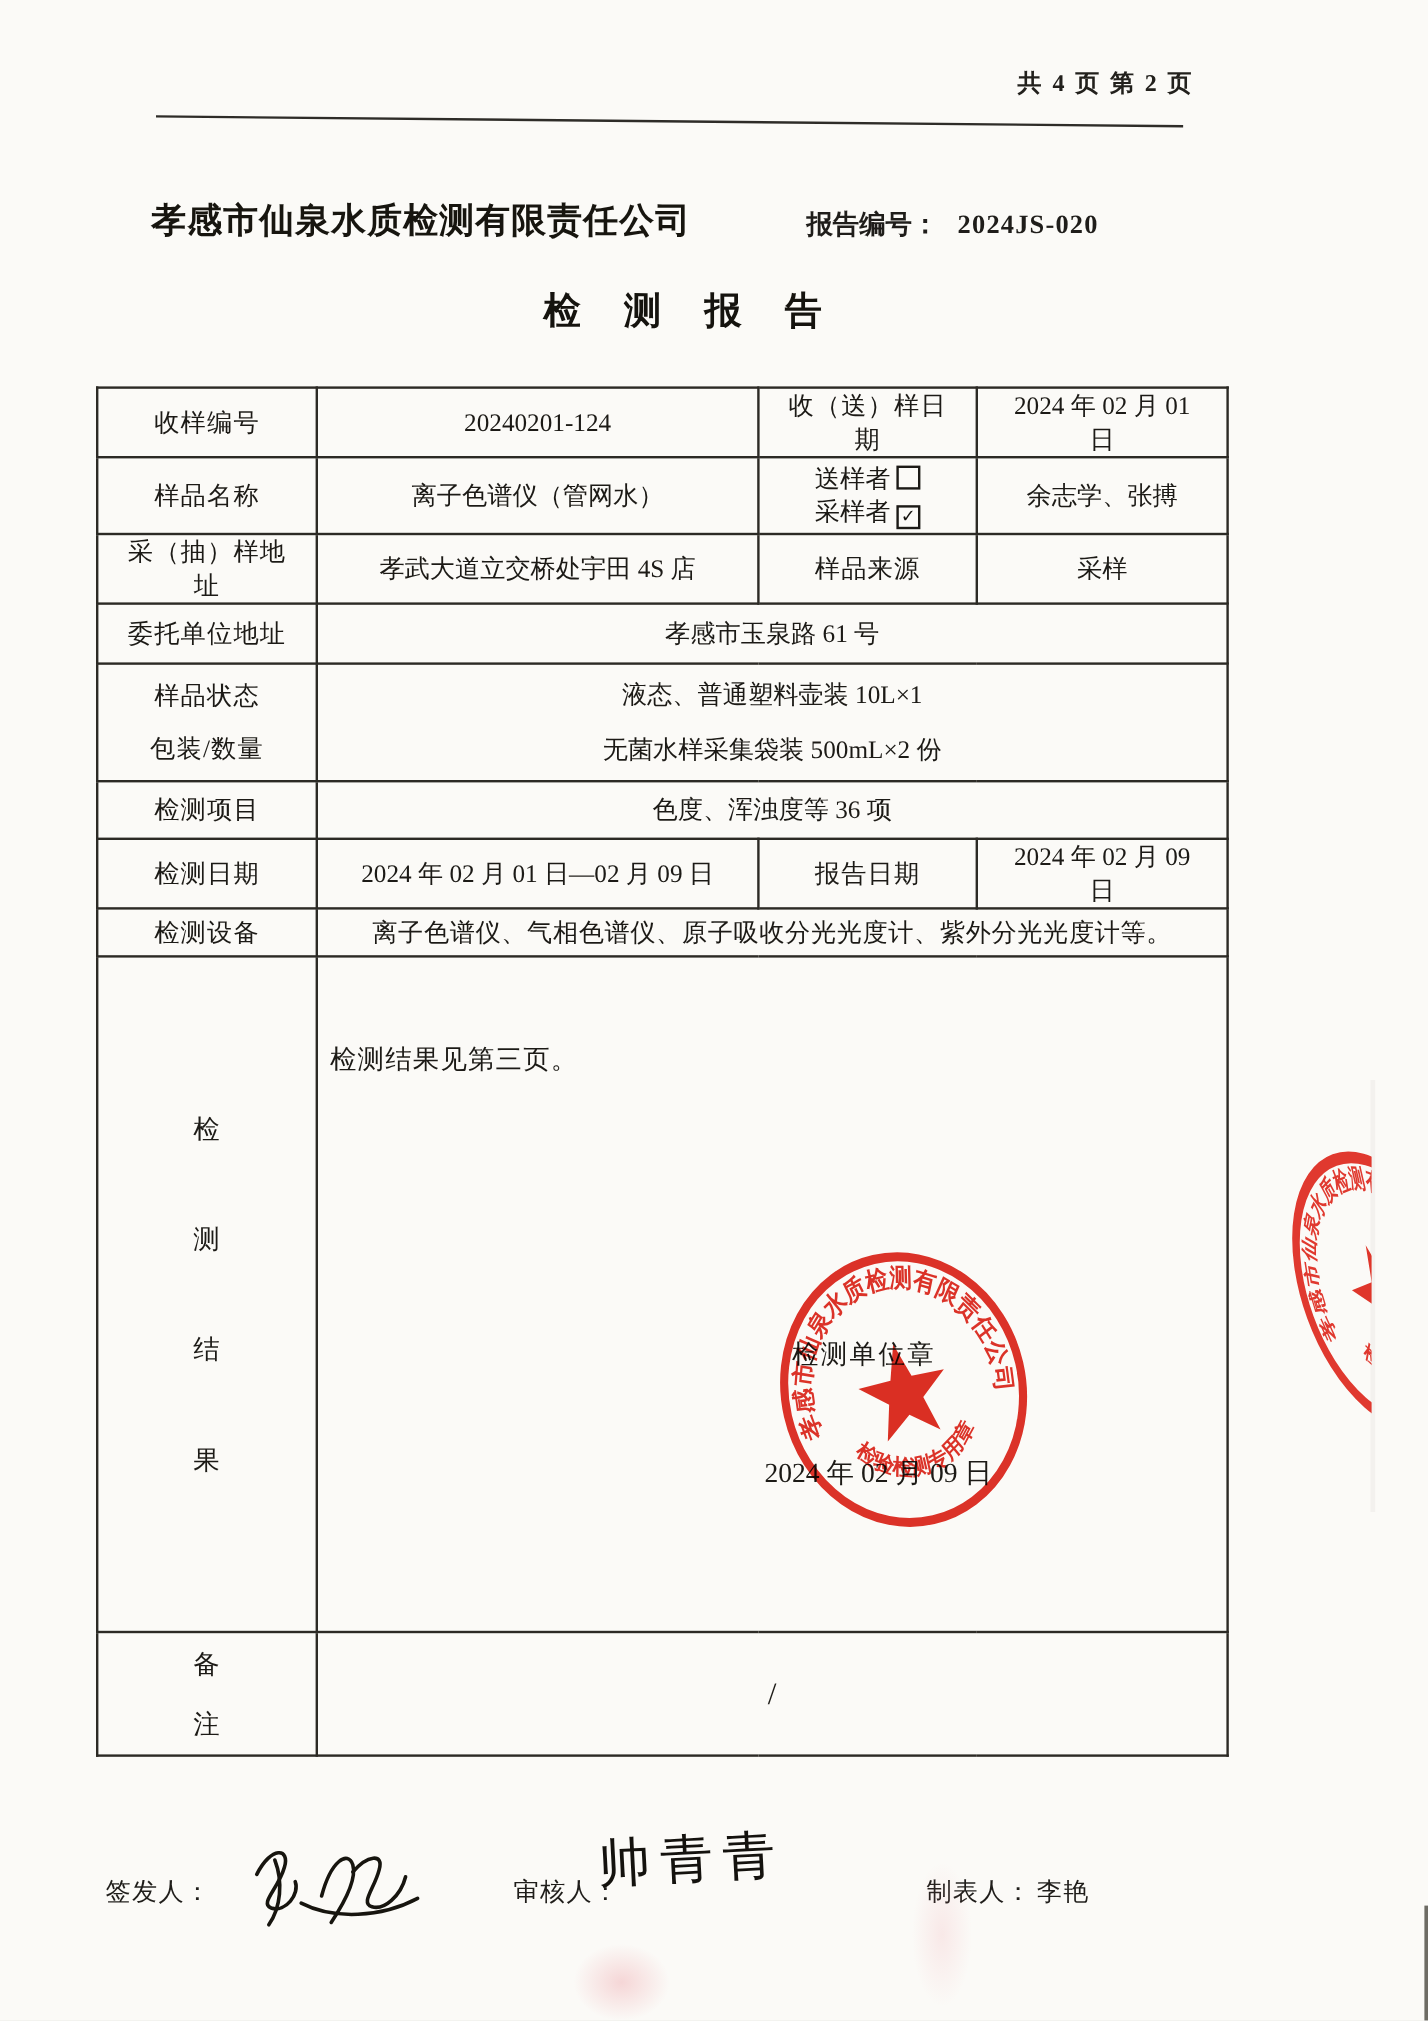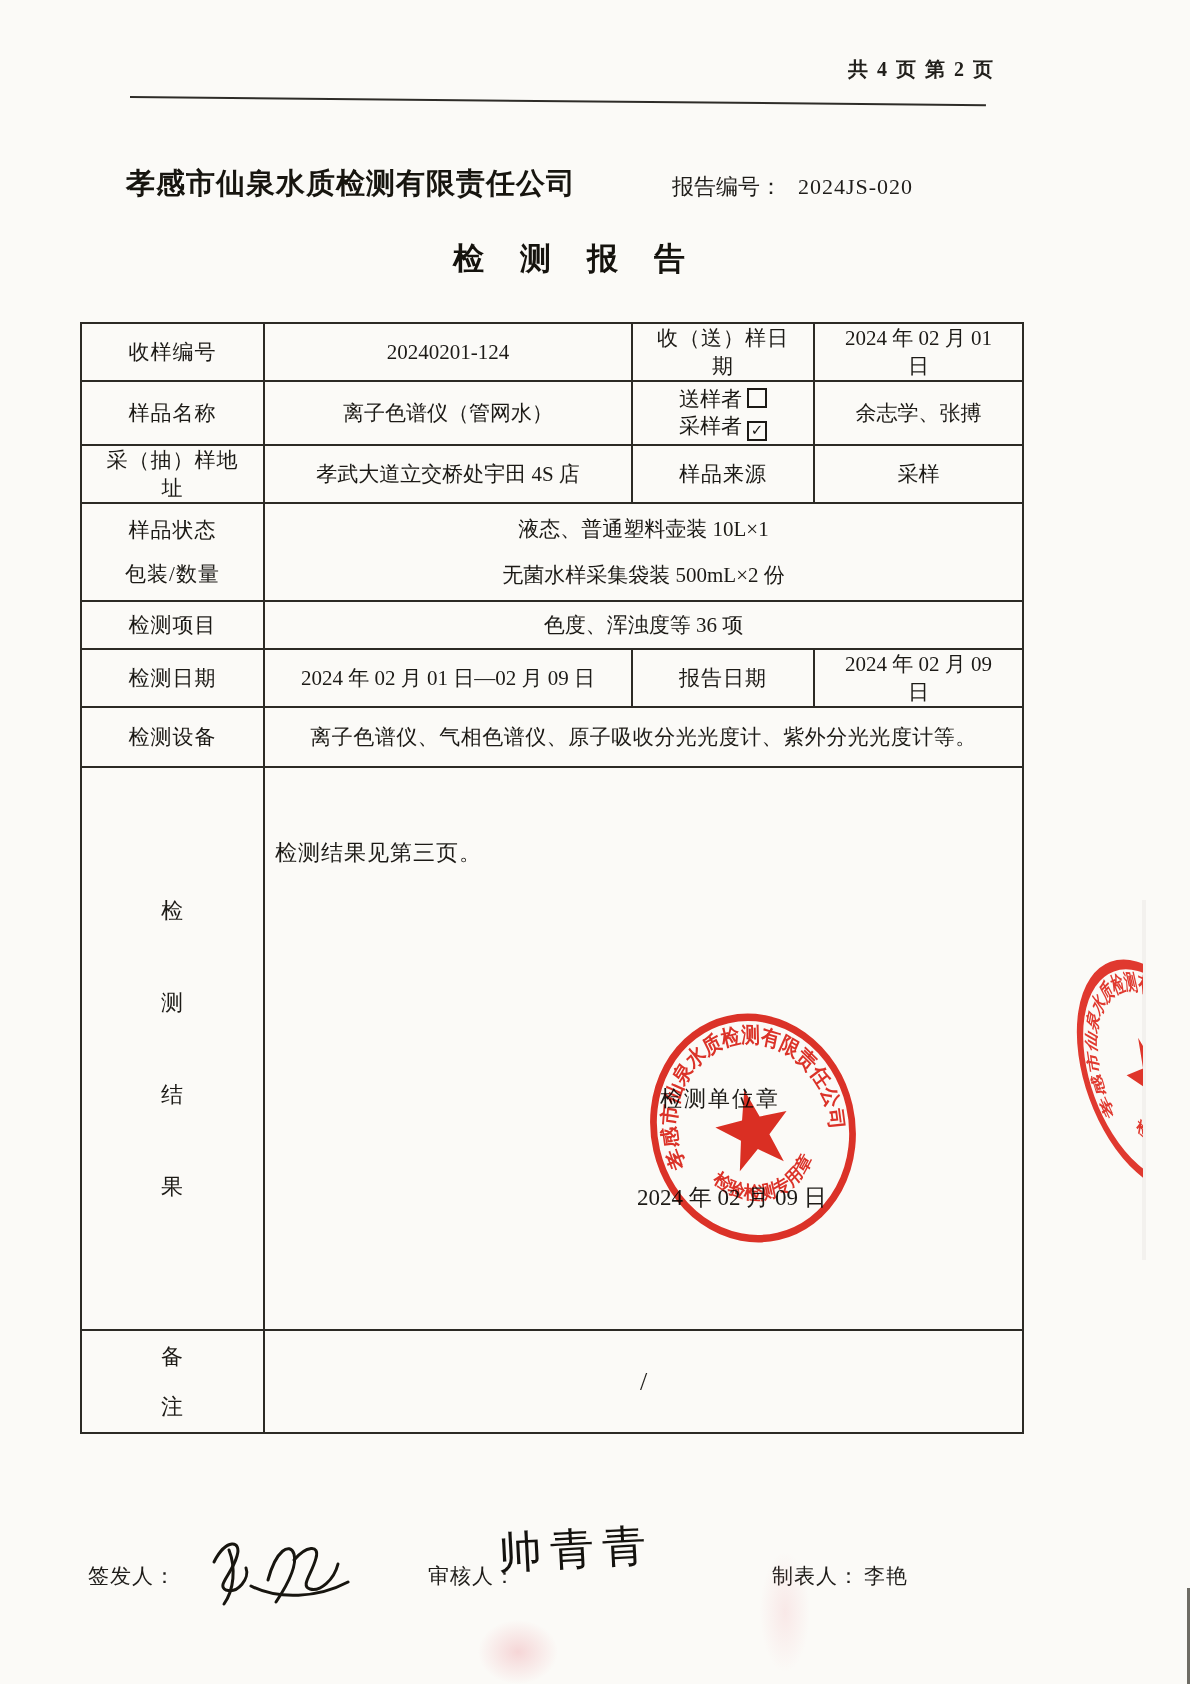--- a/index.html
+++ b/index.html
@@ -25,21 +25,21 @@
     background:#2e2c28;
     transform:rotate(0.55deg);transform-origin:left center;
   }
   .company-name{
     left:126px;top:164px;
     font-size:29px;font-weight:bold;letter-spacing:1px;
     font-family:"Liberation Sans","DejaVu Sans",sans-serif;
     color:#17150f;
   }
   .report-no-wrap{
-    left:672px;top:172px;font-size:22px;font-weight:normal;
+    left:672px;top:172px;font-size:22px;font-weight:bold;
     white-space:nowrap;
   }
   .report-no-wrap .val{margin-left:16px;letter-spacing:1px;}
   .doc-title{
     left:0;top:238px;width:100%;
     text-align:center;
     font-size:31px;font-weight:bold;
     letter-spacing:36px;
     font-family:"Liberation Sans","DejaVu Sans",sans-serif;
     transform:translateX(-8px);
@@ -179,37 +179,41 @@
         </span>
       </td>
       <td>余志学、张搏</td>
     </tr>
     <tr style="height:30px">
       <td class="lbl">采（抽）样地址</td>
       <td>孝武大道立交桥处宇田 4S 店</td>
       <td class="lbl">样品来源</td>
       <td>采样</td>
     </tr>
+    <tr style="height:50px">
+      <td class="lbl">委托单位地址</td>
+      <td colspan="3">孝感市玉泉路 61 号</td>
+    </tr>
     <tr style="height:98px">
       <td class="lbl state-lbl">样品状态
 包装/数量</td>
       <td colspan="3" class="two-line">液态、普通塑料壶装 10L×1
 无菌水样采集袋装 500mL×2 份</td>
     </tr>
     <tr style="height:48px">
       <td class="lbl">检测项目</td>
       <td colspan="3">色度、浑浊度等 36 项</td>
     </tr>
     <tr style="height:48px">
       <td class="lbl">检测日期</td>
       <td>2024 年 02 月 01 日—02 月 09 日</td>
       <td class="lbl">报告日期</td>
       <td>2024 年 02 月 09 日</td>
     </tr>
-    <tr style="height:60px">
+    <tr style="height:40px">
       <td class="lbl">检测设备</td>
       <td colspan="3" class="equip-cell">离子色谱仪、气相色谱仪、原子吸收分光光度计、紫外分光光度计等。</td>
     </tr>
     <tr style="height:563px">
       <td class="lbl vlabel-result">检
 测
 结
 果</td>
       <td colspan="3" class="result-cell">
         <div class="result-note">检测结果见第三页。</div>

